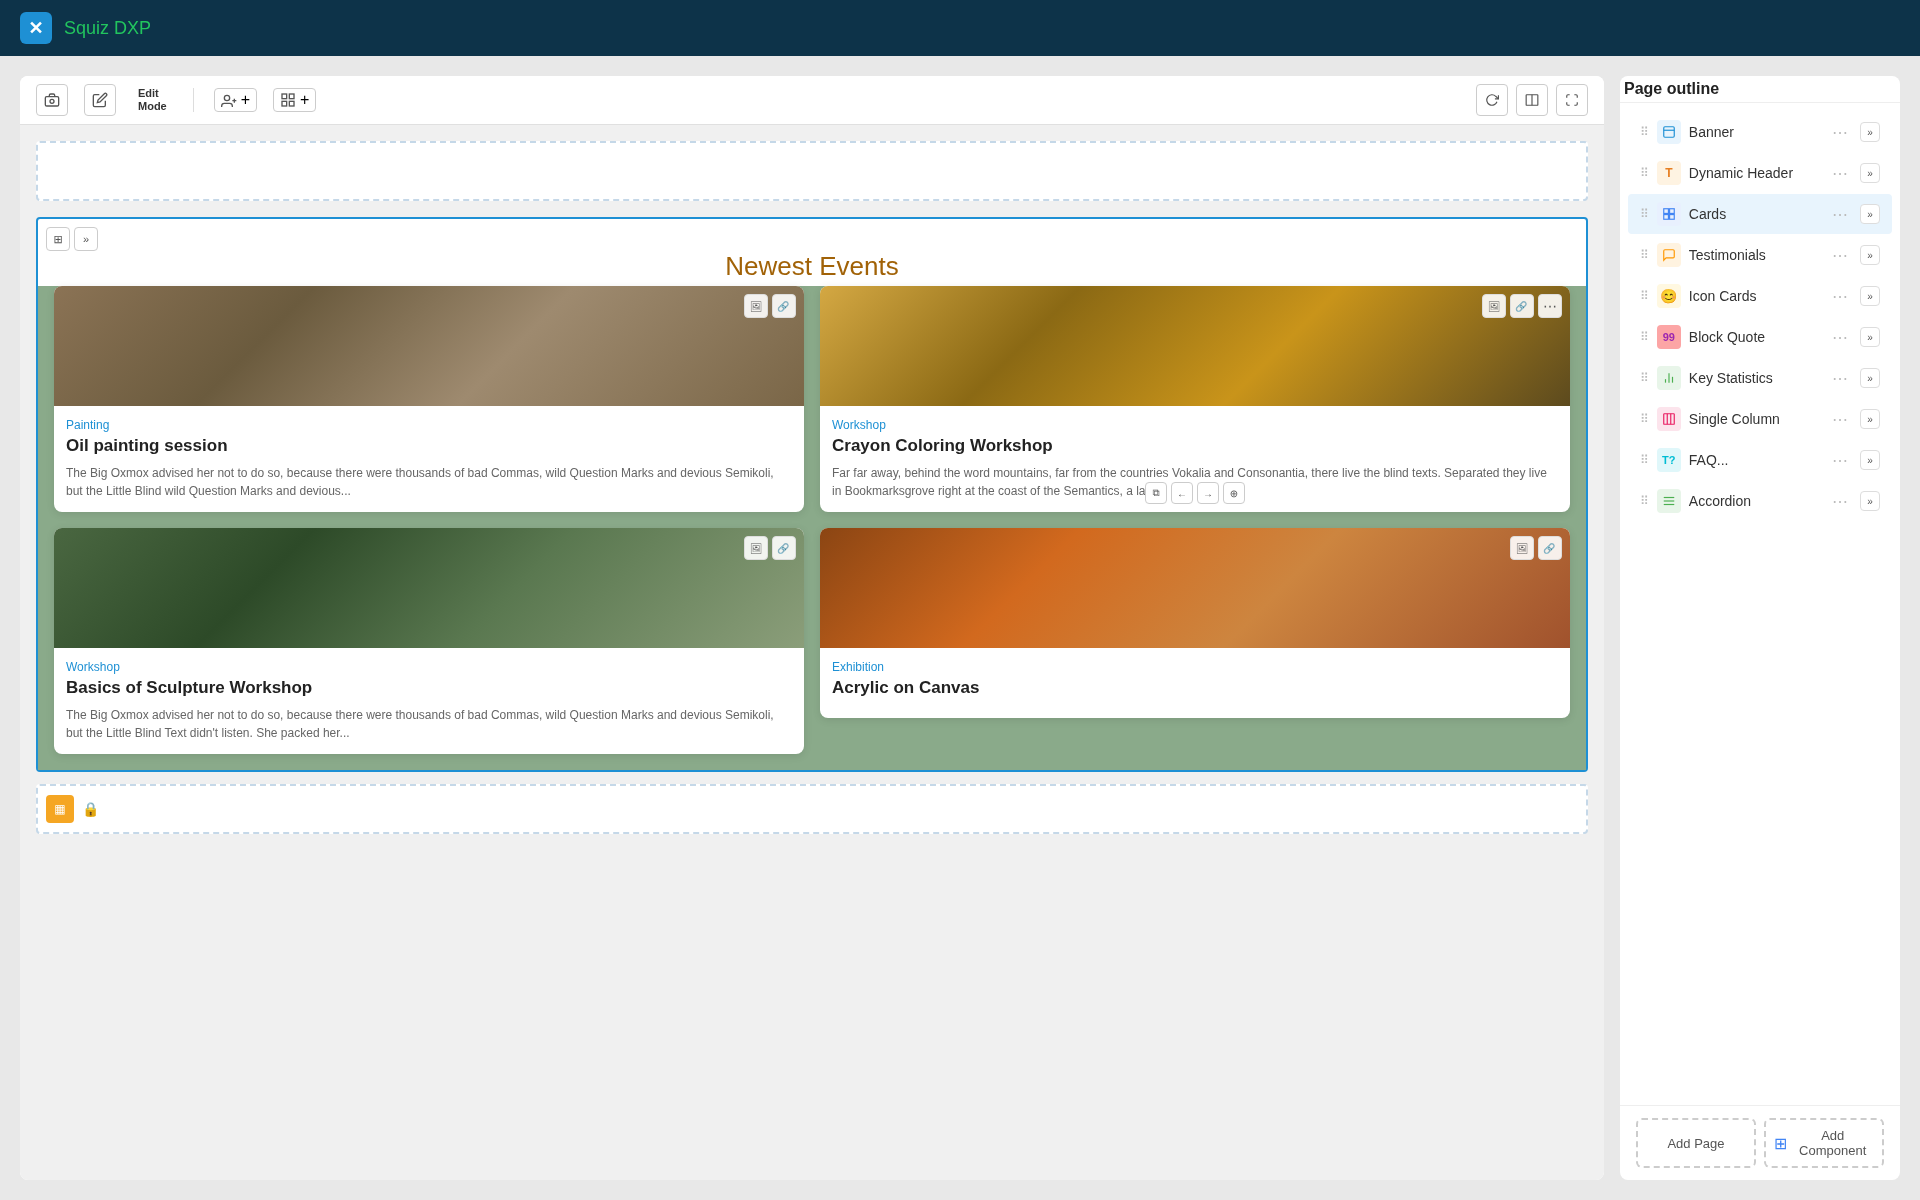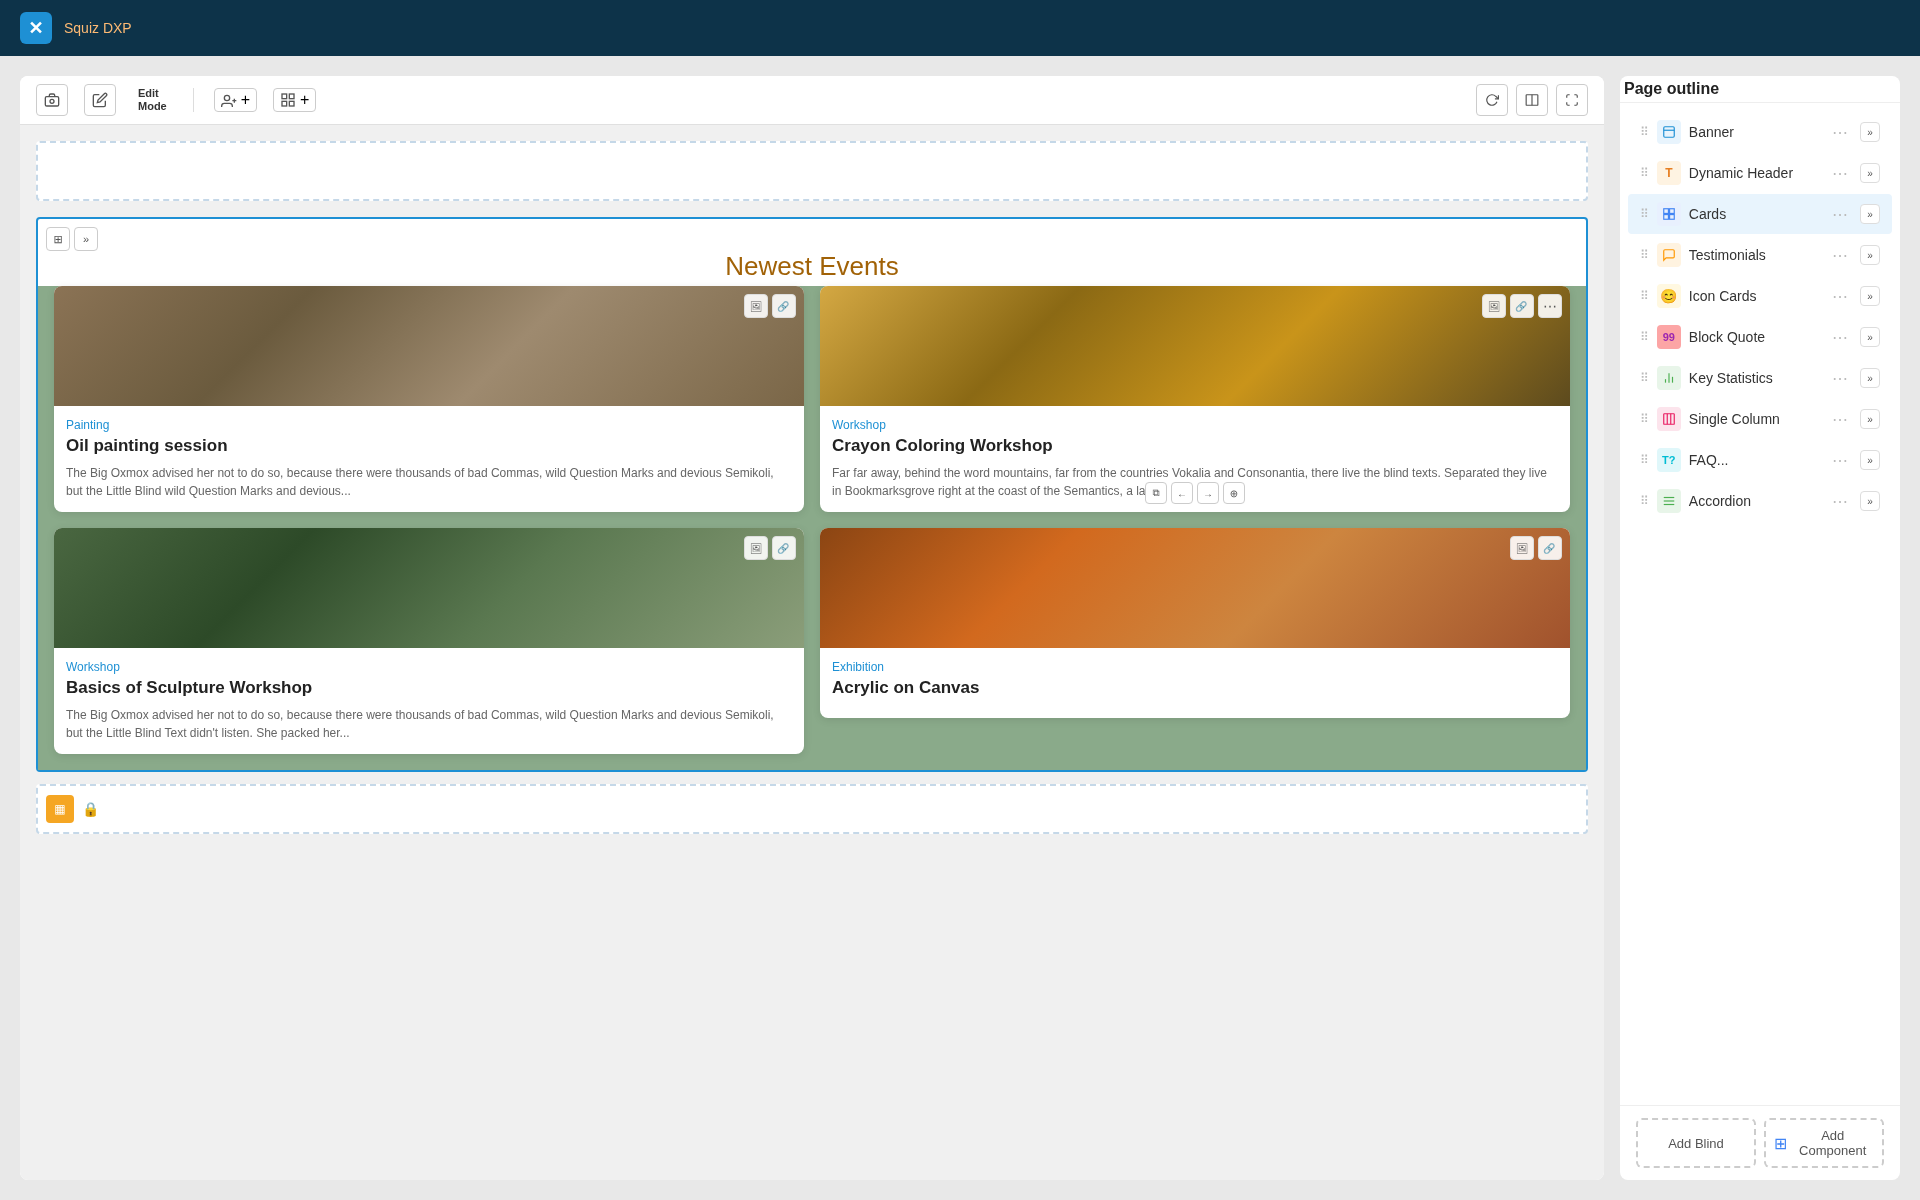--- a/index.html
+++ b/index.html
@@ -15,22 +15,22 @@
       gap: 12px;
     }
     .topbar-logo {
       width: 32px; height: 32px;
       background: #1e90d4;
       border-radius: 6px;
       display: flex; align-items: center; justify-content: center;
       color: white; font-weight: bold; font-size: 18px;
     }
     .topbar-title {
-      color: #fdba74;
-      font-size: 14px;
+      color: #22c55e;
+      font-size: 18px;
       font-weight: 500;
     }
 
     
     .main-container {
       display: flex;
       padding: 20px;
       gap: 16px;
       height: calc(1200px - 56px);
     }
@@ -598,21 +598,21 @@
         </div>
         <span class="item-label">Accordion</span>
         <span class="item-menu-btn">⋯</span>
         <div class="item-expand-btn">»</div>
       </div>
 
     </div>
 
     <div class="sidebar-footer">
       <button class="footer-btn">
-        <span>Add Blind</span>
+        <span>Add Page</span>
       </button>
       <button class="footer-btn">
         <span style="color:#4285f4;font-size:16px;">⊞</span>
         <span>Add Component</span>
       </button>
     </div>
 
   </div>
 
 </div>

